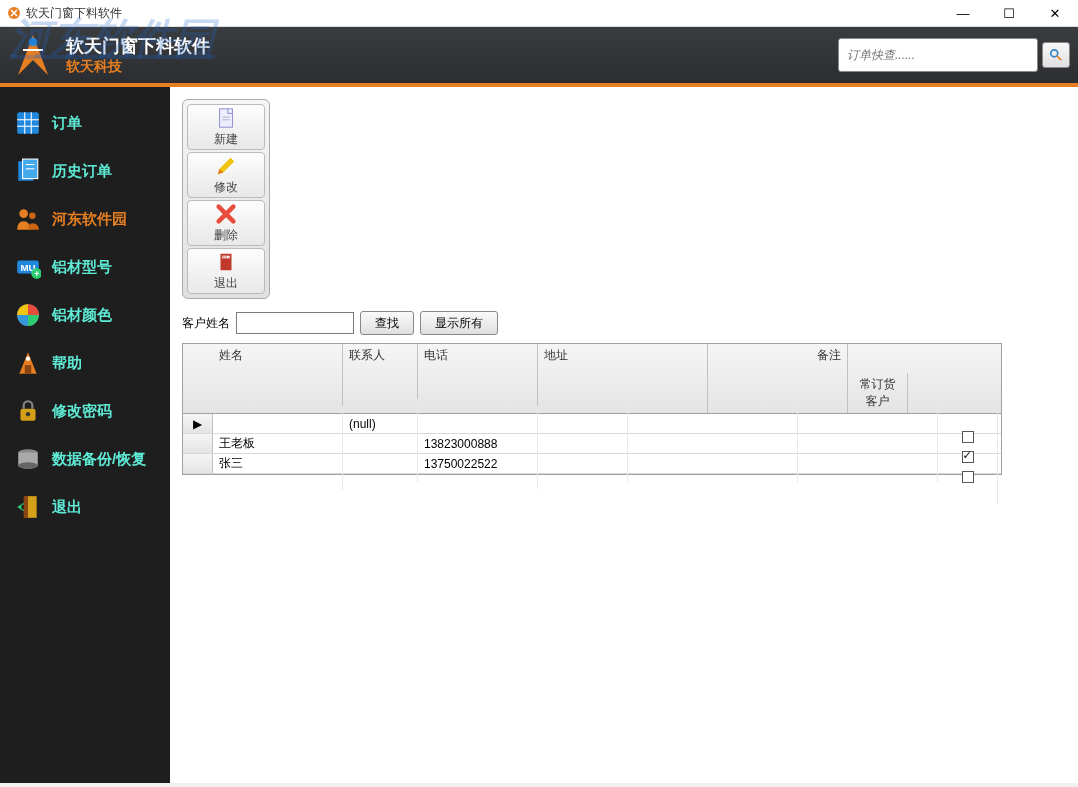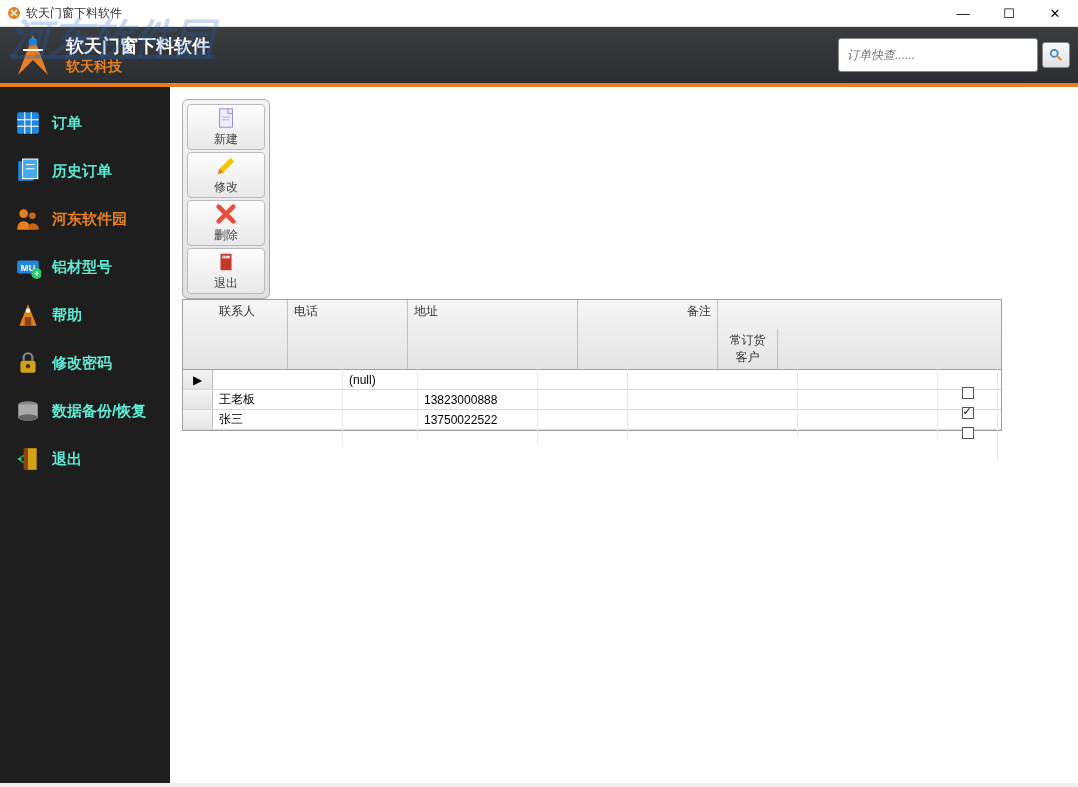--- a/index.html
+++ b/index.html
@@ -143,20 +143,38 @@
             <text x="12" y="16" font-size="9" fill="#fff" text-anchor="middle">MU</text>
             <circle cx="20" cy="18" r="5" fill="#2ecc71"></circle>
             <text x="20" y="21" font-size="8" fill="#fff" text-anchor="middle">+</text>
           </svg>
         </span>
       <span>铝材型号</span>
     </div>
     <div class="sidebar-item">
       <span class="sidebar-icon">
           <svg width="26" height="26" viewBox="0 0 24 24">
+            <defs>
+              <radialGradient id="cw">
+                <stop offset="0%" stop-color="#fff"></stop>
+                <stop offset="100%" stop-color="#888"></stop>
+              </radialGradient>
+            </defs>
+            <circle cx="12" cy="12" r="10" fill="url(#cw)"></circle>
+            <path d="M12 2 A10 10 0 0 1 22 12 L12 12 Z" fill="#e74c3c"></path>
+            <path d="M22 12 A10 10 0 0 1 12 22 L12 12 Z" fill="#2ecc71"></path>
+            <path d="M12 22 A10 10 0 0 1 2 12 L12 12 Z" fill="#3498db"></path>
+            <path d="M2 12 A10 10 0 0 1 12 2 L12 12 Z" fill="#f1c40f"></path>
+          </svg>
+        </span>
+      <span>铝材颜色</span>
+    </div>
+    <div class="sidebar-item">
+      <span class="sidebar-icon">
+          <svg width="26" height="26" viewBox="0 0 24 24">
             <path d="M4 22 L12 2 L20 22 Z" fill="#e67e22"></path>
             <rect x="9" y="14" width="6" height="8" fill="#8b4513"></rect>
             <circle cx="12" cy="8" r="2" fill="#fff"></circle>
           </svg>
         </span>
       <span>帮助</span>
     </div>
     <div class="sidebar-item">
       <span class="sidebar-icon">
           <svg width="26" height="26" viewBox="0 0 24 24">
@@ -218,25 +236,32 @@
         <svg class="tool-icon" viewBox="0 0 24 24">
             <rect x="6" y="3" width="12" height="18" fill="#c0392b"></rect>
             <rect x="8" y="5" width="8" height="3" fill="#fff"></rect>
             <text x="12" y="7.5" font-size="3" fill="#c0392b" text-anchor="middle">EXIT</text>
           </svg>
         <span>退出</span>
       </div>
     </div>
 
     
+    <div class="filter-row">
+      <span>客户姓名</span>
+      <input class="filter-input" style="">
+      <button class="small-btn">查找</button>
+      <button class="small-btn">显示所有</button>
+    </div>
 
     
     <div class="grid">
       <div class="grid-header">
         <div class="row-selector"></div>
+        <div class="grid-header-cell col-name">姓名</div>
         <div class="grid-header-cell col-contact">联系人</div>
         <div class="grid-header-cell col-phone">电话</div>
         <div class="grid-header-cell col-addr">地址</div>
         <div class="grid-header-cell col-remark">备注</div>
         <div class="grid-header-cell col-freq">常订货客户</div>
       </div>
       <div id="grid-body">
           <div class="grid-row">
             <div class="row-selector">▶</div>
             <div class="grid-cell col-name"></div>

